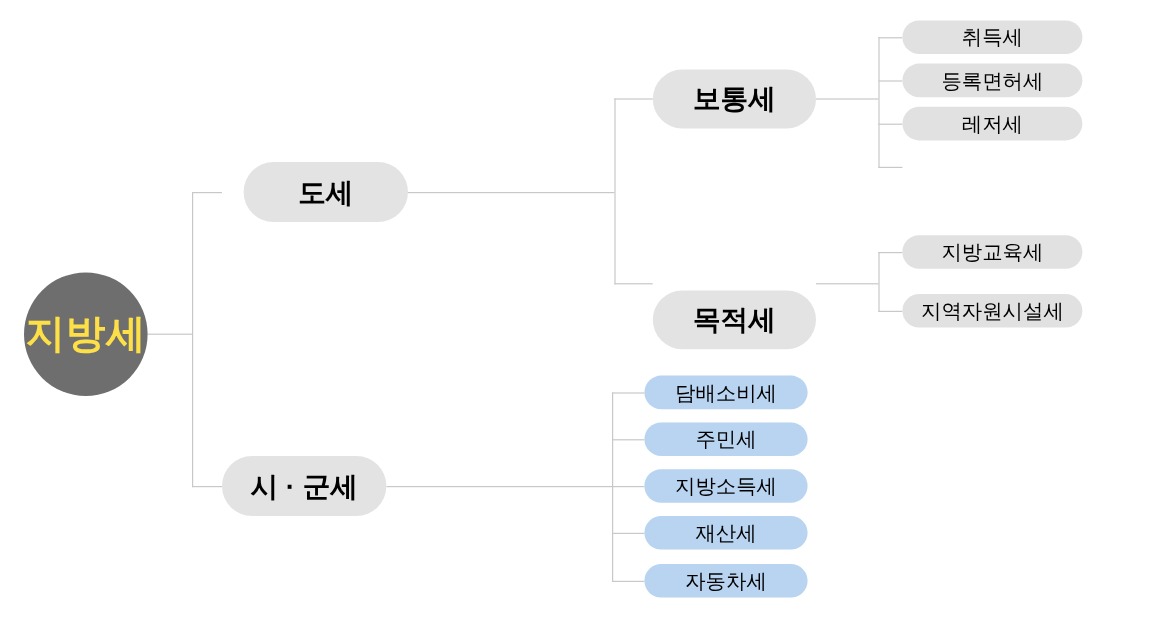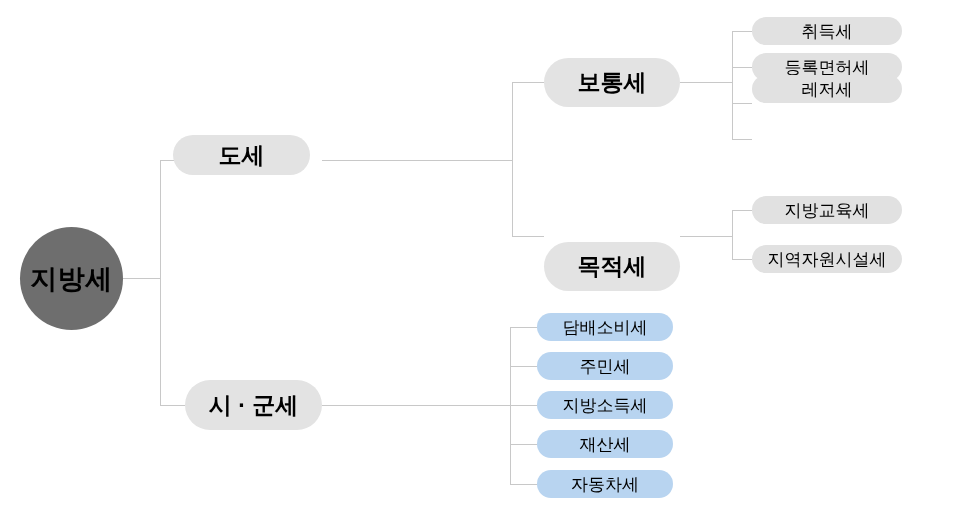--- a/index.html
+++ b/index.html
@@ -23,44 +23,44 @@
     justify-content: center;
     box-sizing: border-box;
     color: #000000;
     white-space: nowrap;
   }
   .root-circle {
     left: 20px; top: 227px;
     width: 103px; height: 103px;
     border-radius: 50%;
     background: #6e6e6e;
-    color: #000000;
-    font-size: 27px;
+    color: #fde047;
+    font-size: 33px;
     font-weight: 700;
     letter-spacing: 0.5px;
   }
   .branch-pill {
     background: #e3e3e3;
     border-radius: 25px;
     font-size: 23px;
     font-weight: 700;
   }
-  .pill-dose     { left: 173px; top: 135px; width: 137px; height: 40px; }
+  .pill-dose     { left: 203px; top: 135px; width: 137px; height: 50px; }
   .pill-sigunse  { left: 185px; top: 380px; width: 137px; height: 50px; }
   .pill-botong   { left: 544px; top: 58px;  width: 136px; height: 49px; border-radius: 24.5px; }
   .pill-mokjeok  { left: 544px; top: 212px; width: 136px; height: 49px; border-radius: 24.5px; margin-top: 30px; }
   .leaf-pill {
     border-radius: 14px;
     height: 28px;
     font-size: 17px;
     font-weight: 500;
   }
   .leaf-gray { background: #e1e1e1; left: 752px; width: 150px; }
   .leaf-blue { background: #b8d4f0; left: 537px; width: 136px; }
-  .lg1 { top: 17px; }  .lg2 { top: 53px; }  .lg3 { top: 75px; font-family: Liberation Serif, serif; }  .lg4 { top: 125px; }
+  .lg1 { top: 17px; }  .lg2 { top: 53px; }  .lg3 { top: 89px; font-family: Liberation Serif, serif; }  .lg4 { top: 125px; }
   .lg5 { top: 196px; } .lg6 { top: 245px; }
   .lb1 { top: 313px; } .lb2 { top: 352px; } .lb3 { top: 391px; } .lb4 { top: 430px; } .lb5 { top: 470px; }
   
   .line {
     position: absolute;
     background: #c8c8c8;
   }
   .h { height: 1px; }
   .v { width: 1px; }
 </style>

